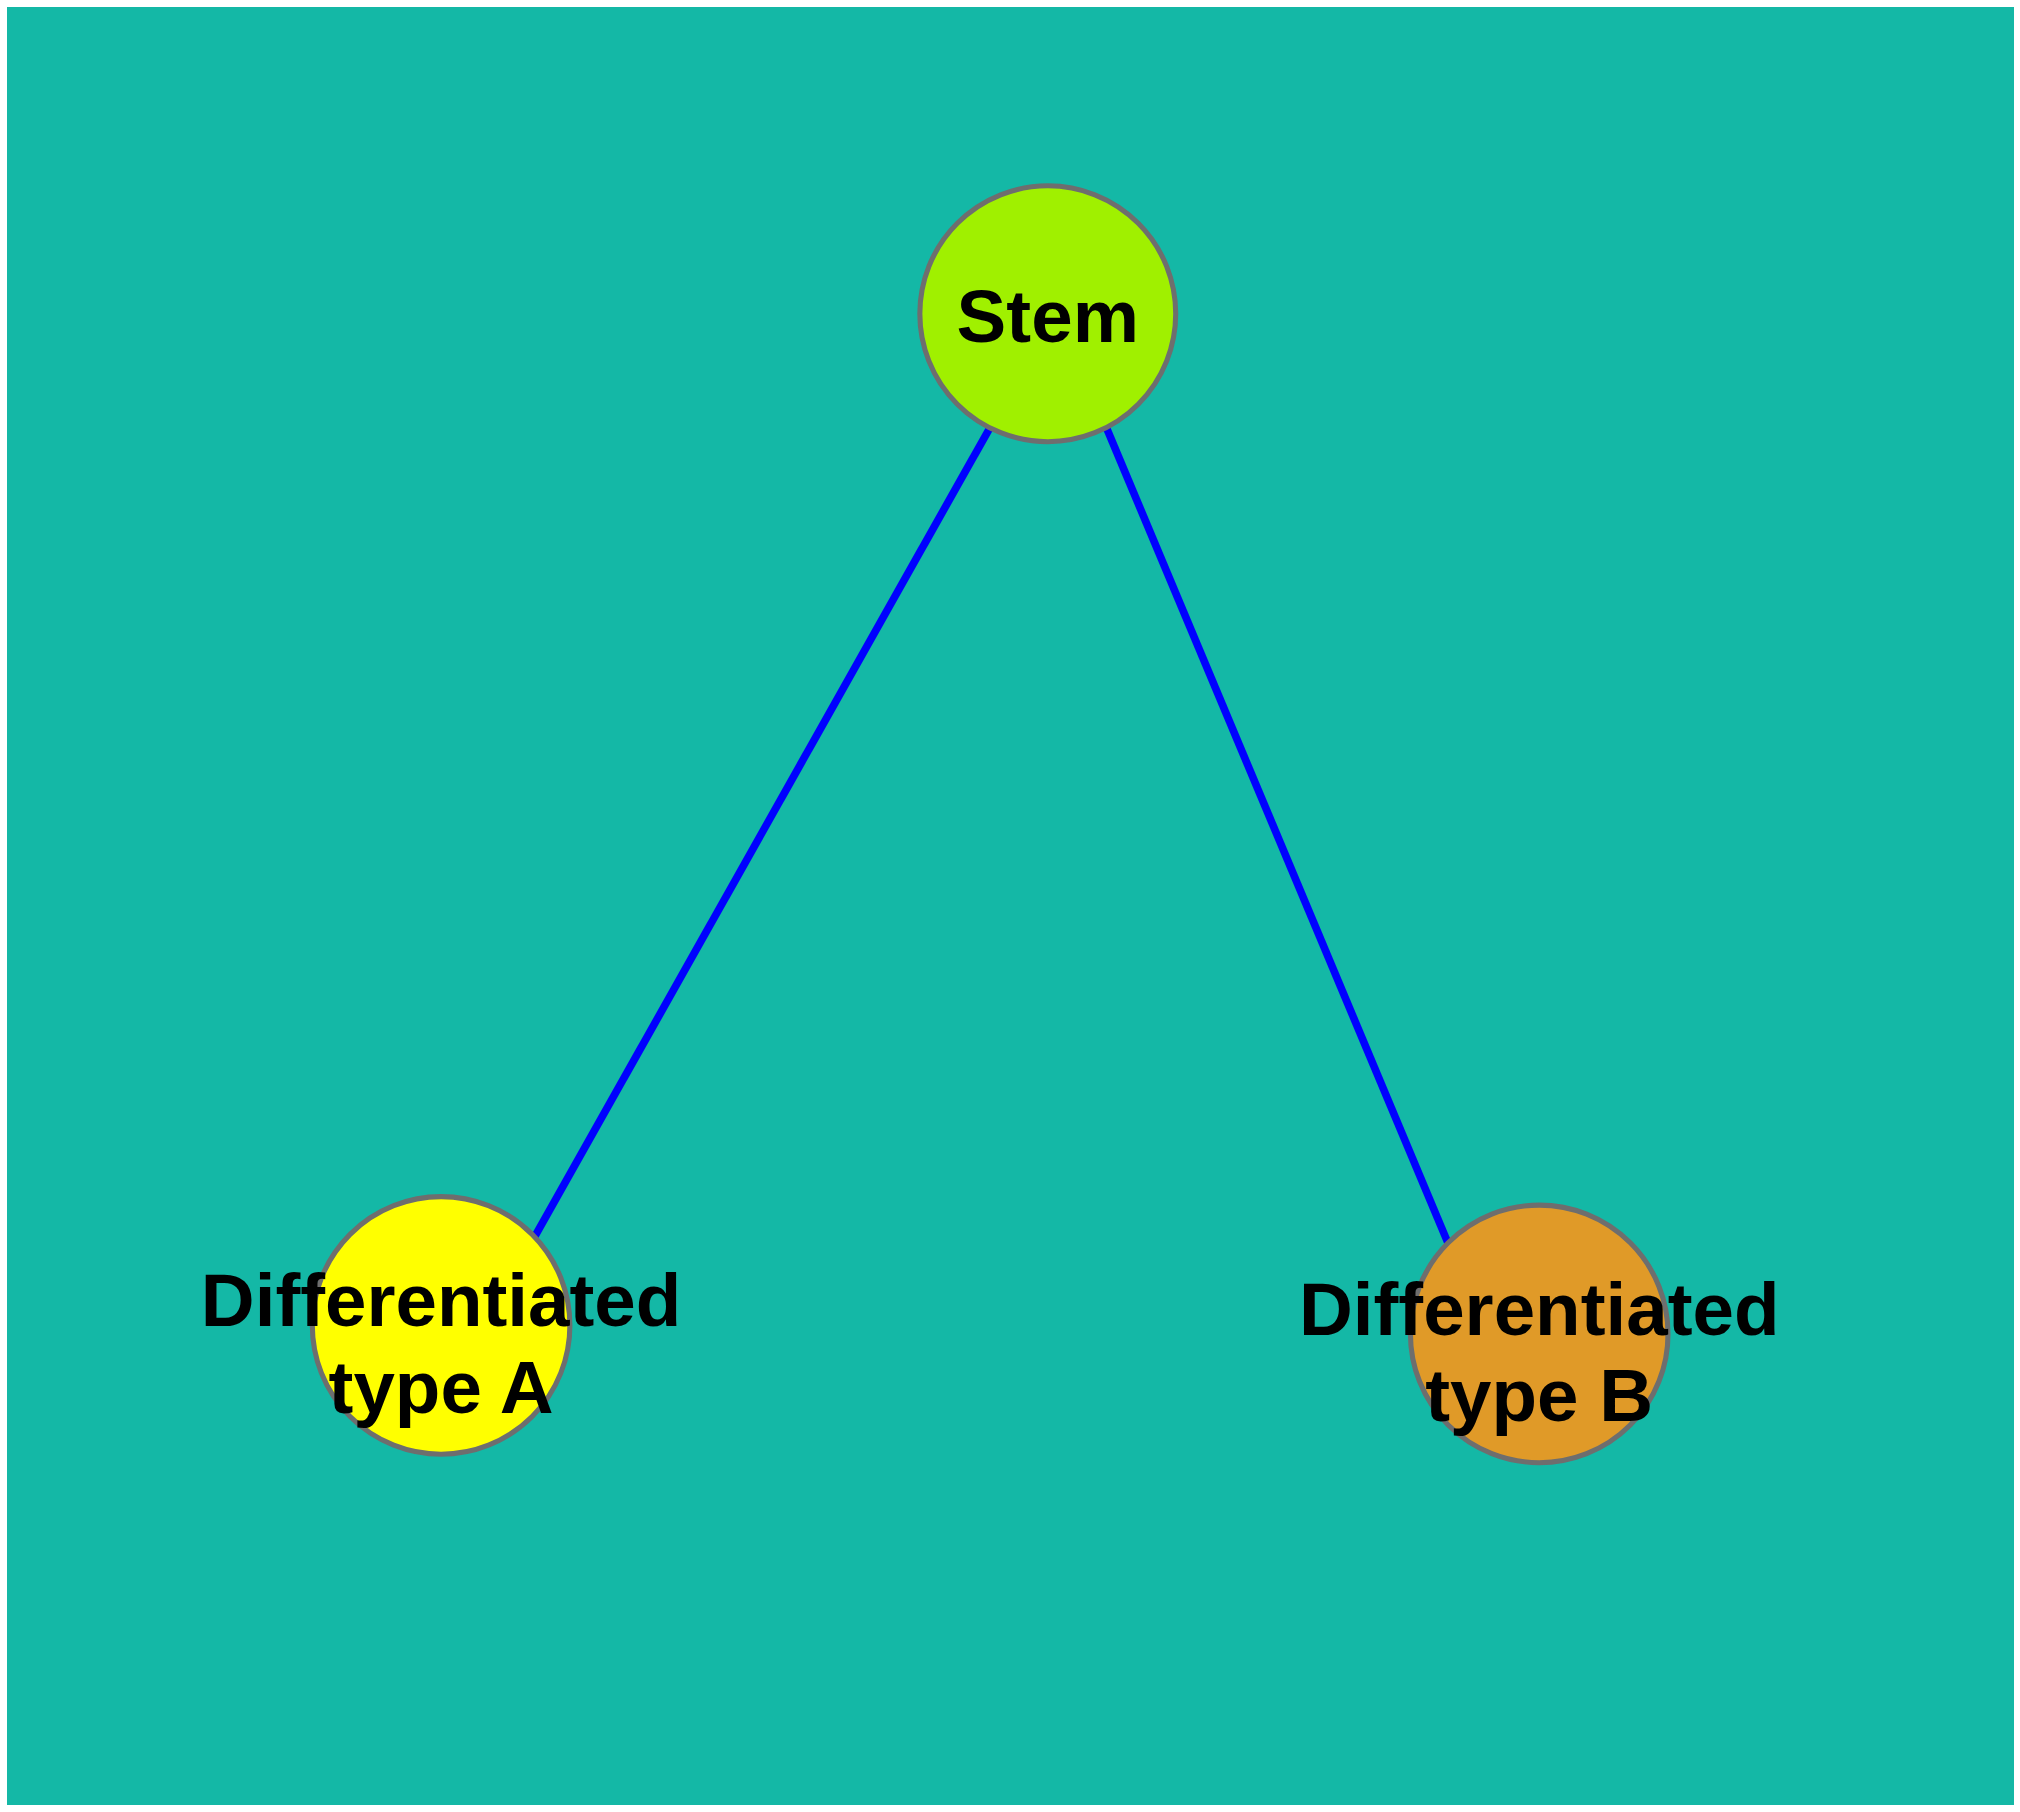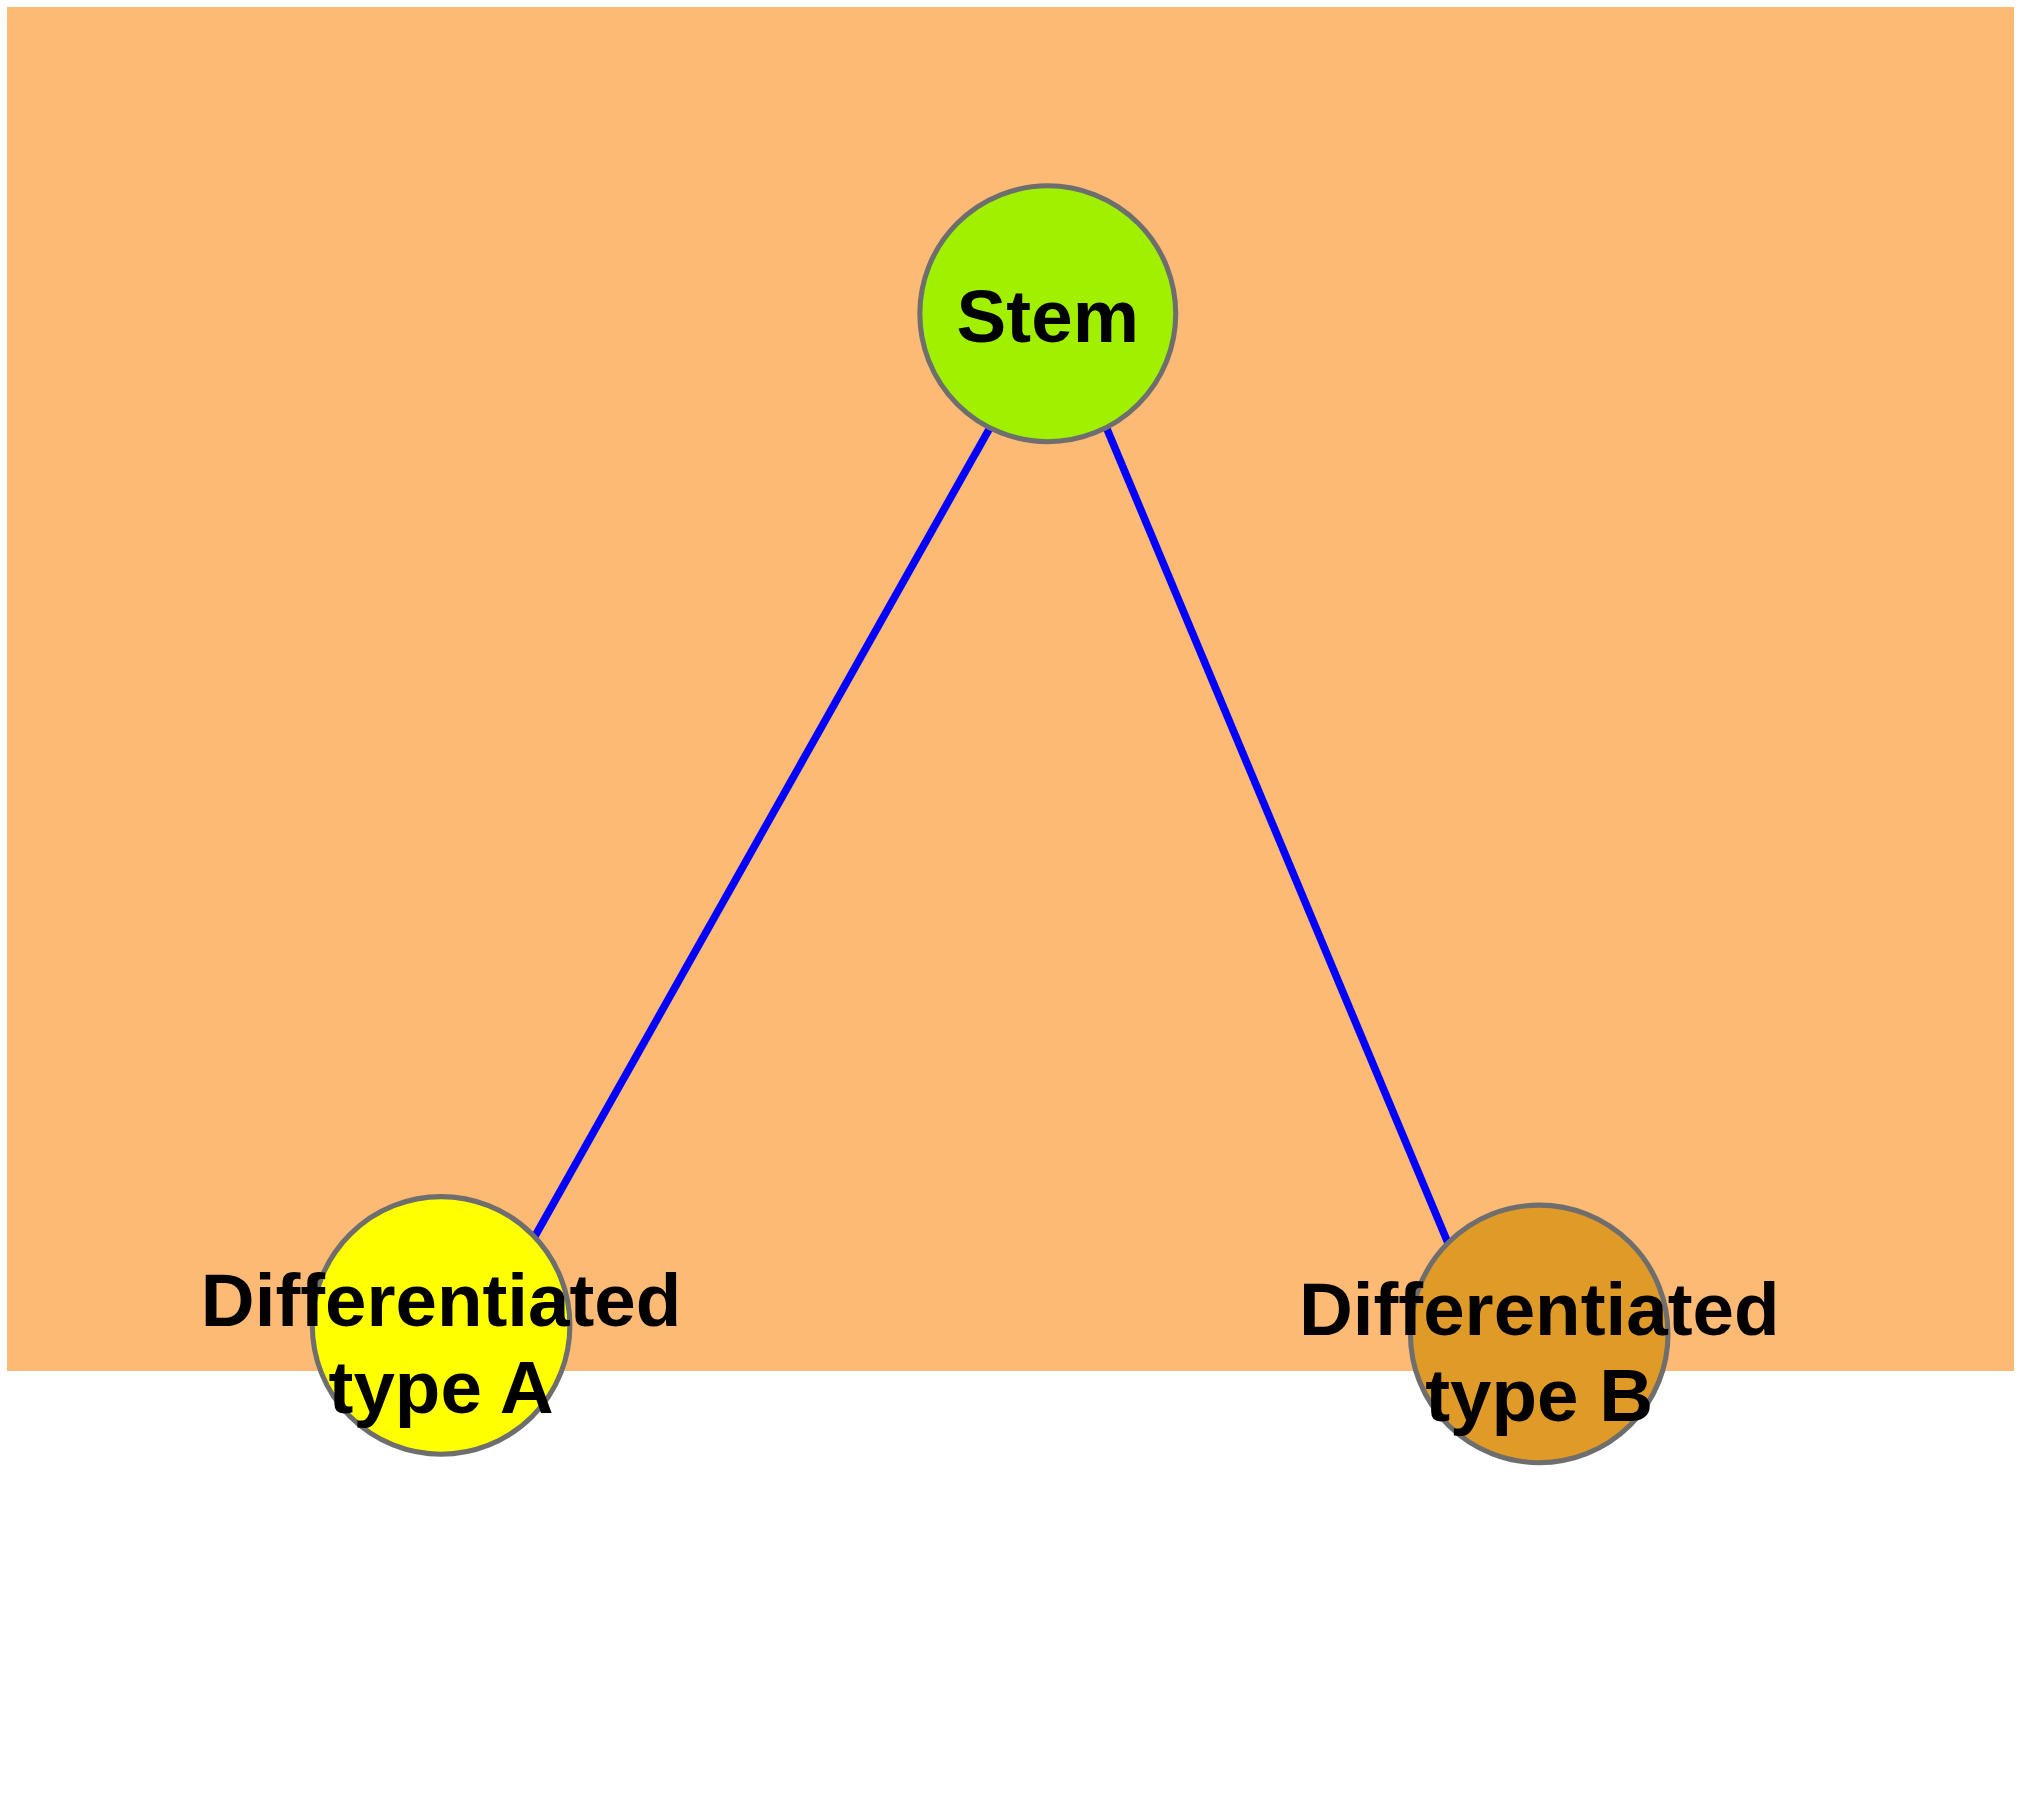--- a/index.html
+++ b/index.html
@@ -16,22 +16,22 @@
     width: 2021px;
     height: 1812px;
     background: #ffffff;
     overflow: hidden;
   }
   #plot-area {
     position: absolute;
     left: 6.8px;
     top: 6.8px;
     width: 2007px;
-    height: 1364px;
-    background: #fdba74;
+    height: 1798px;
+    background: #14b8a6;
   }
   #graph-svg {
     position: absolute;
     left: 0;
     top: 0;
     width: 2007px;
     height: 1798px;
     display: block;
   }
   .edge-line {

